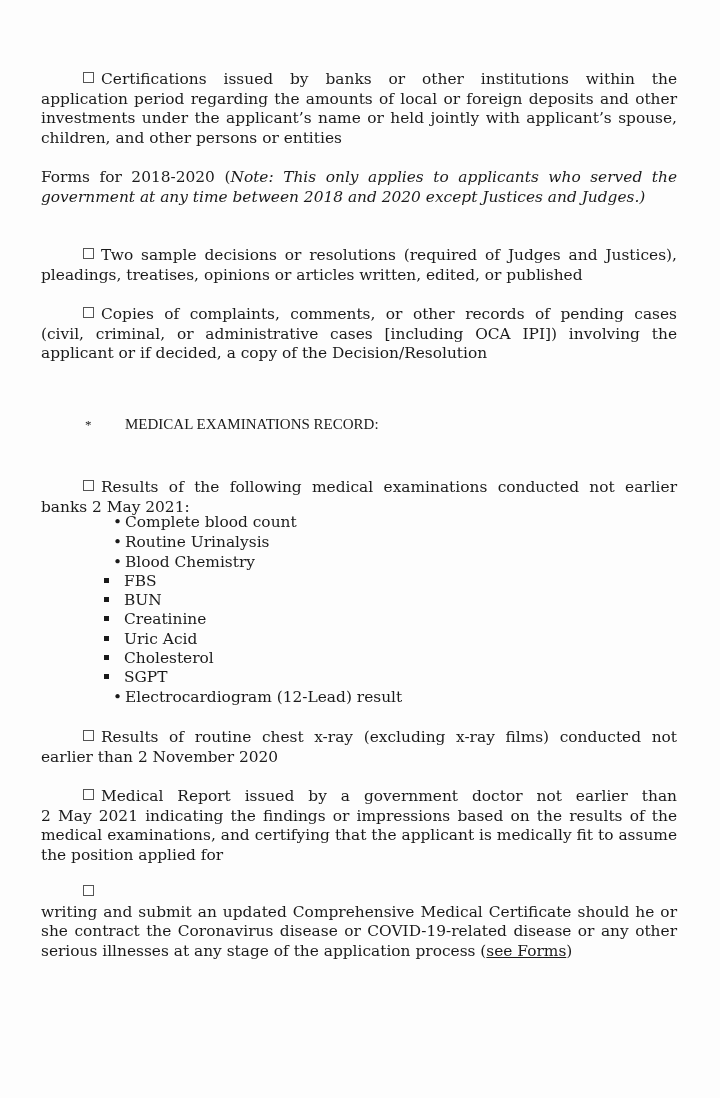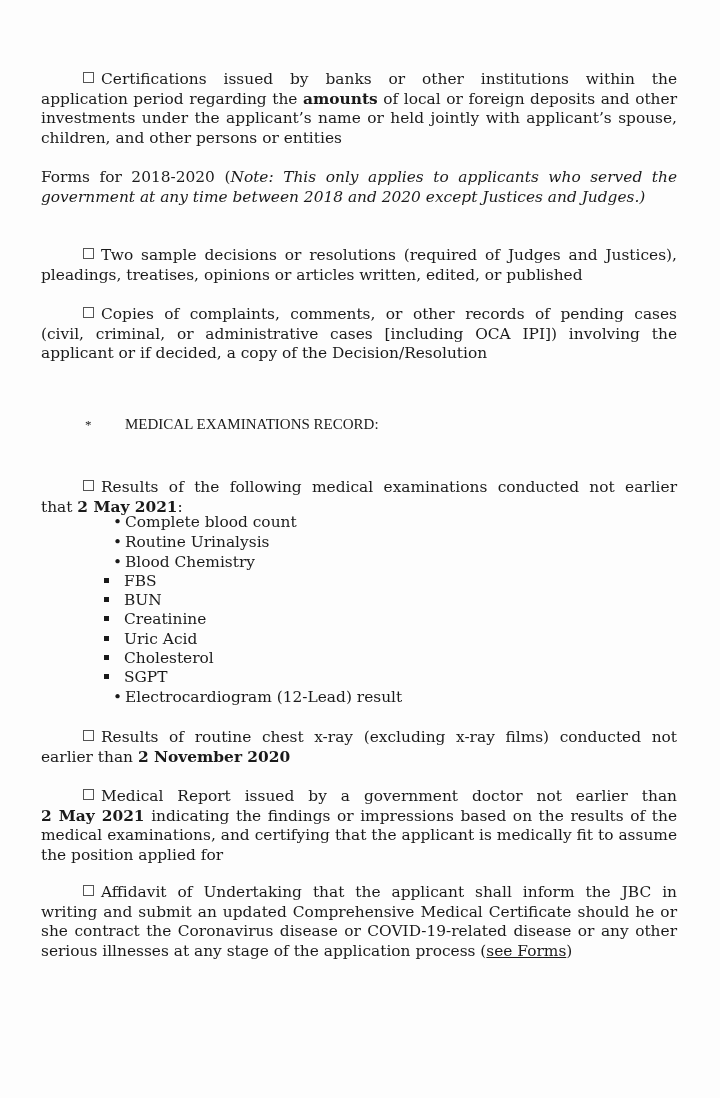--- a/index.html
+++ b/index.html
@@ -12,21 +12,21 @@
   .para {
     position: absolute; left: 41px; width: 636px;
     font-size: 15.4px; line-height: 19.6px;
     text-align: justify; text-align-last: left;
   }
   .para .first { display: block; text-indent: 42px; text-align-last: justify; }
   .cb {
     display: inline-block; width: 9px; height: 9px;
     border: 1px solid #555; margin-right: 7px; vertical-align: 1px; background: #fff;
   }
-  b { font-weight: bold; margin-top: 48px; }
+  b { font-weight: normal; margin-top: 48px; }
   i { font-style: italic; }
   .heading {
     position: absolute; left: 85px; top: 414px; font-size: 15px; line-height: 20px;
     font-family: "Liberation Serif", serif;
   }
   .heading .star { display: inline-block; width: 40px; font-size: 13px; }
   .bullet {
     position: absolute; left: 84px; font-size: 15.4px; line-height: 19.6px; margin-left: 29px;
   }
   .bullet .dot { display: inline-block; width: 12px; }
@@ -59,21 +59,21 @@
     <span class="first"><span class="cb"></span><span>Copies of complaints, comments, or other records of pending cases</span></span>
     <span>(civil, criminal, or administrative cases [including OCA IPI]) involving the applicant or if decided, a copy of the Decision/Resolution</span>
   </div>
 
   <div class="heading">
     <span class="star">*</span><span>MEDICAL EXAMINATIONS RECORD:</span>
   </div>
 
   <div class="para" style="top:478px">
     <span class="first"><span class="cb"></span><span>Results of the following medical examinations conducted not earlier</span></span>
-    <span>that </span><b>2 May 2021</b><span>:</span>
+    <span>banks </span><b>2 May 2021</b><span>:</span>
   </div>
 
   <div class="bullet" style="top:513px"><span class="dot">•</span><span>Complete blood count</span></div>
   <div class="bullet" style="top:533px"><span class="dot">•</span><span>Routine Urinalysis</span></div>
   <div class="bullet" style="top:553px"><span class="dot">•</span><span>Blood Chemistry</span></div>
 
   <div class="sub" style="top:572px"><span class="sq"></span><span>FBS</span></div>
   <div class="sub" style="top:591px"><span class="sq"></span><span>BUN</span></div>
   <div class="sub" style="top:610px"><span class="sq"></span><span>Creatinine</span></div>
   <div class="sub" style="top:630px"><span class="sq"></span><span>Uric Acid</span></div>
@@ -86,17 +86,17 @@
     <span class="first"><span class="cb"></span><span>Results of routine chest x-ray (excluding x-ray films) conducted not</span></span>
     <span>earlier than </span><b>2 November 2020</b>
   </div>
 
   <div class="para" style="top:787px">
     <span class="first"><span class="cb"></span><span>Medical Report issued by a government doctor not earlier than</span></span>
     <b>2 May 2021</b><span> indicating the findings or impressions based on the results of the medical examinations, and certifying that the applicant is medically fit to assume the position applied for</span>
   </div>
 
   <div class="para" style="top:883px">
-    <span class="first"><span class="cb"></span><span>Affidavit of Undertaking that the applicant shall inform the JBC in</span></span>
+    <span class="first"><span class="cb"></span></span>
     <span>writing and submit an updated Comprehensive Medical Certificate should he or she contract the Coronavirus disease or COVID-19-related disease or any other serious illnesses at any stage of the application process (</span><span class="link">see Forms</span><span>)</span>
   </div>
 
 </div>
 
 </body></html>

